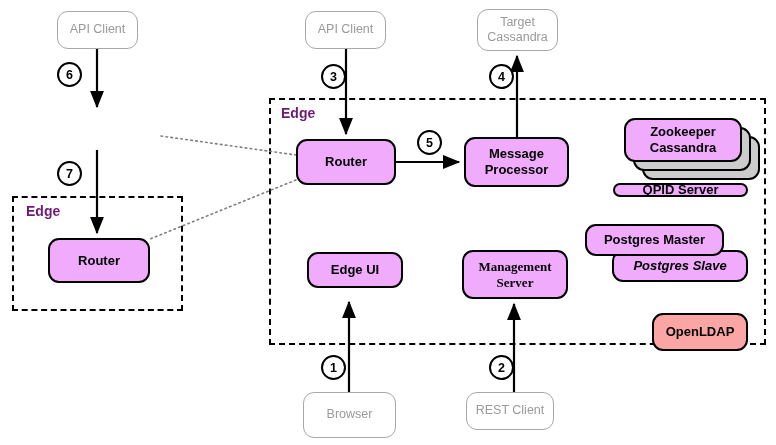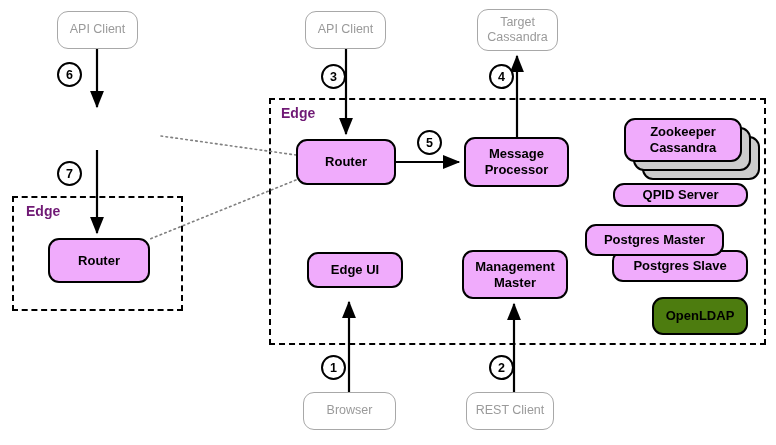--- a/index.html
+++ b/index.html
@@ -58,21 +58,22 @@
 
   
   .node.solid {
     background: #f0abfc;
     border: 2.2px solid #000000;
     color: #000000;
     font-size: 13px;
     font-weight: bold;
   }
   .node.solid.light {
-    background: #4d7c0f;
+    background: #fca5a5;
+    margin-top: 16px;
   }
 
   
   .stack-copy {
     position: absolute;
     background: #cccccc;
     border: 2.2px solid #000000;
     border-radius: 11px;
     z-index: 1;
   }
@@ -175,53 +176,53 @@
     <span class="lbl">
       <span>Message</span>
       <span class="l2">Processor</span>
     </span>
   </div>
 
   <div class="node solid" style="left:307px; top:252px; width:96px; height:36px;">
     <span class="lbl">Edge UI</span>
   </div>
 
-  <div class="node solid" style="left:462px; top:250px; width:106px; height:49px;">
+  <div class="node solid" style="left:462px; top:250px; width:106px; height:49px;font-family:Liberation Serif, serif;">
     <span class="lbl">
       <span>Management</span>
-      <span class="l2">Master</span>
+      <span class="l2">Server</span>
     </span>
   </div>
 
   <div class="stack-copy" style="left:642px; top:136px; width:118px; height:44px;"></div>
   <div class="stack-copy" style="left:633px; top:127px; width:118px; height:44px; z-index:1;"></div>
   <div class="node solid" style="left:624px; top:118px; width:118px; height:44px;">
     <span class="lbl">
       <span>Zookeeper</span>
       <span class="l2">Cassandra</span>
     </span>
   </div>
 
-  <div class="node solid" style="left:613px; top:183px; width:135px; height:24px;">
+  <div class="node solid" style="left:613px; top:183px; width:135px; height:14px;">
     <span class="lbl">QPID Server</span>
   </div>
 
-  <div class="node solid" style="left:612px; top:250px; width:136px; height:32px; z-index:2;">
+  <div class="node solid" style="left:612px; top:250px; width:136px; height:32px; z-index:2;font-style:italic;">
     <span class="lbl">Postgres Slave</span>
   </div>
 
   <div class="node solid" style="left:585px; top:224px; width:139px; height:32px; z-index:3;">
     <span class="lbl">Postgres Master</span>
   </div>
 
   <div class="node solid light" style="left:652px; top:297px; width:96px; height:38px;">
     <span class="lbl">OpenLDAP</span>
   </div>
 
-  <div class="node ghost" style="left:303px; top:392px; width:93px; height:38px;align-items:center;">
+  <div class="node ghost" style="left:303px; top:392px; width:93px; height:46px;align-items:center;">
     <span class="lbl">Browser</span>
   </div>
 
   <div class="node ghost" style="left:466px; top:392px; width:88px; height:38px;">
     <span class="lbl">REST Client</span>
   </div>
 
   <div class="step" style="left:321px; top:355px;">
     <span>1</span>
   </div>

